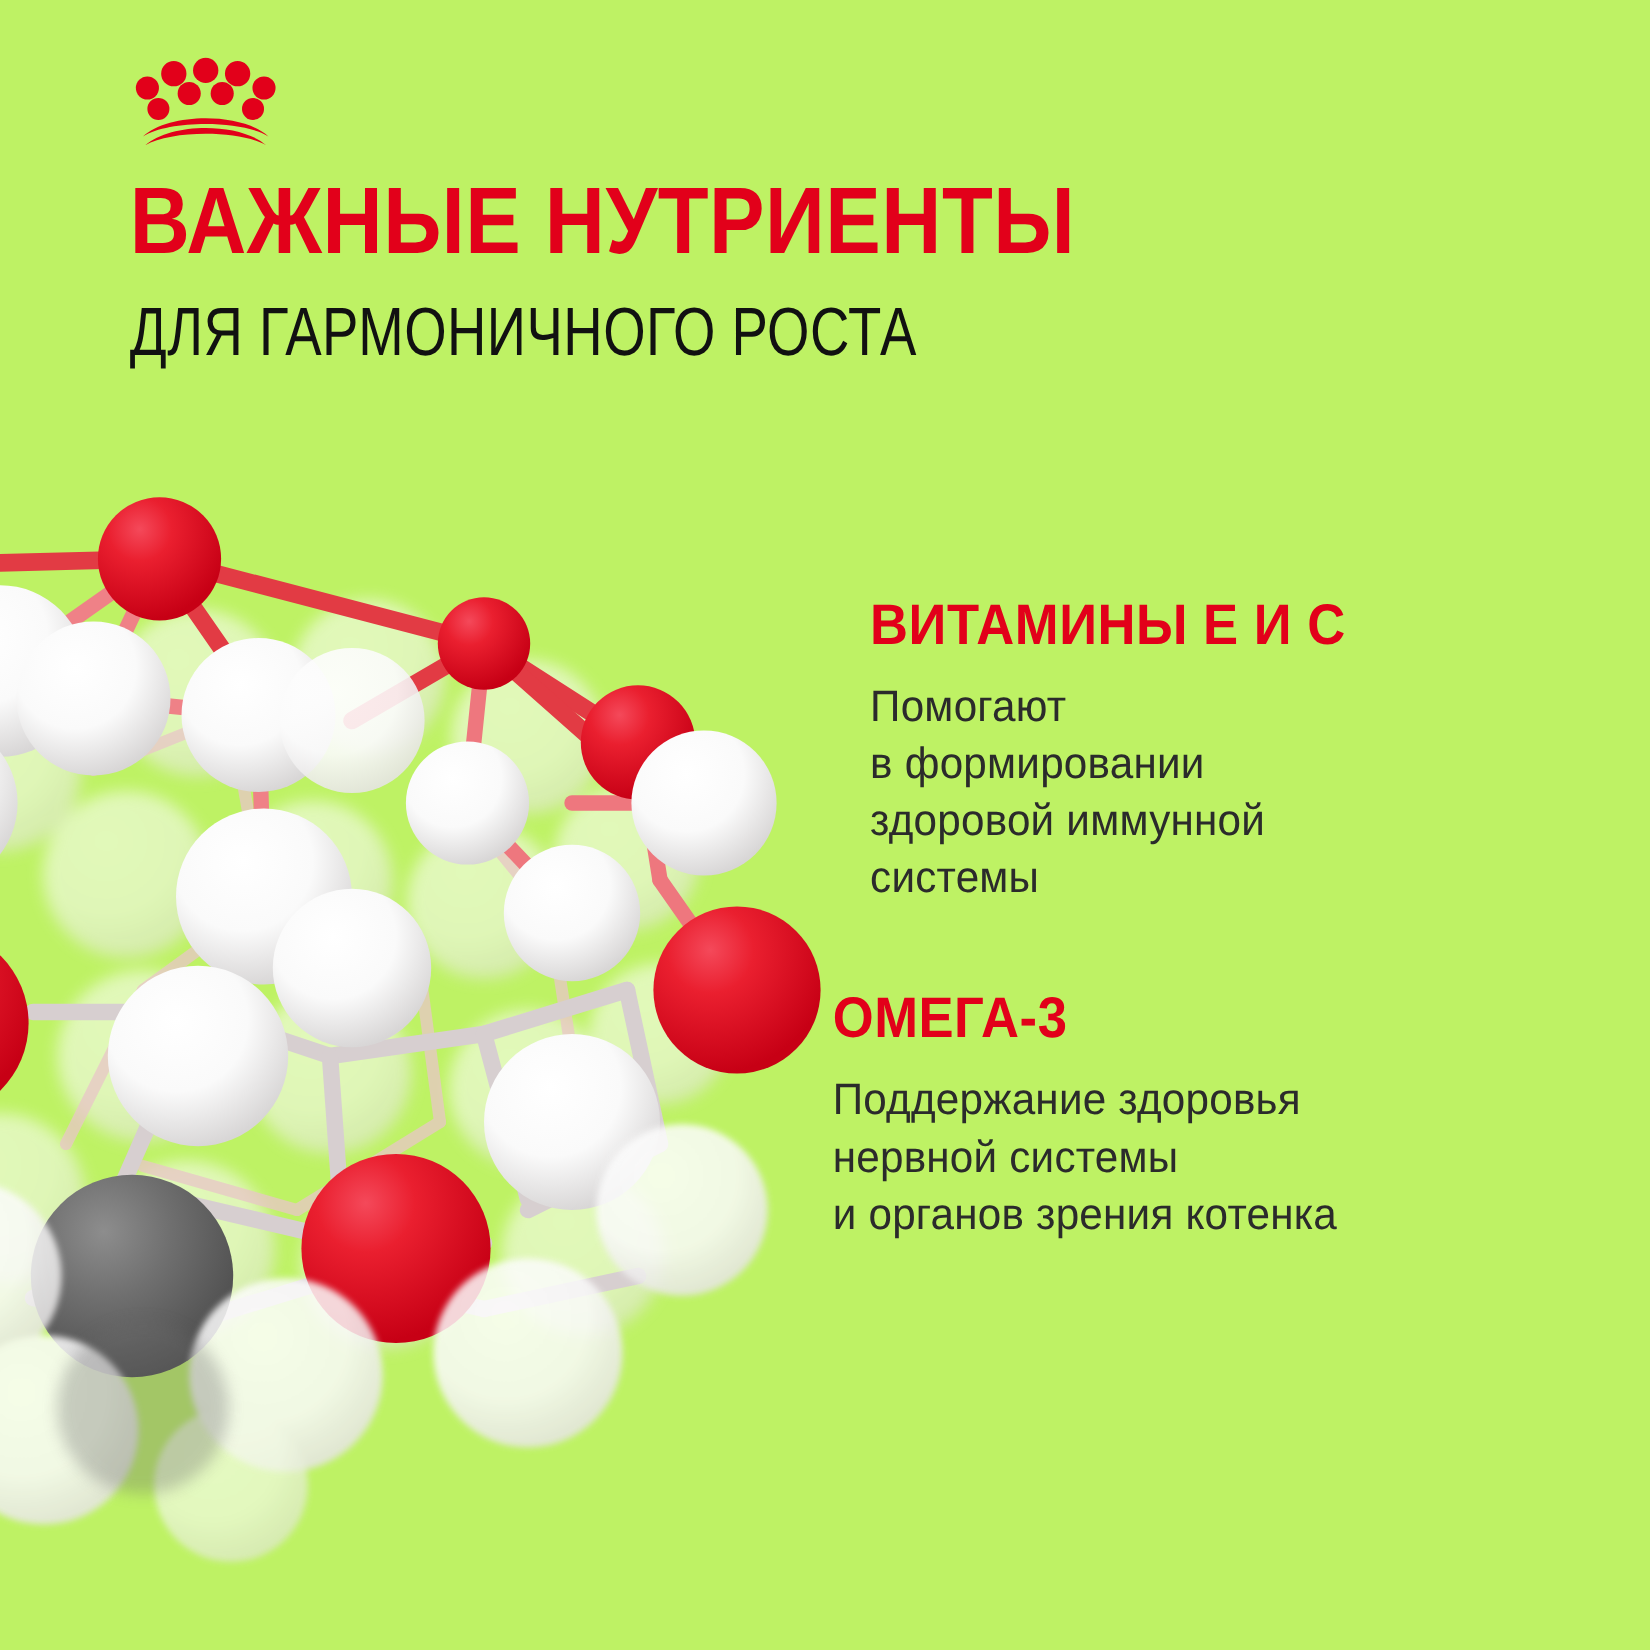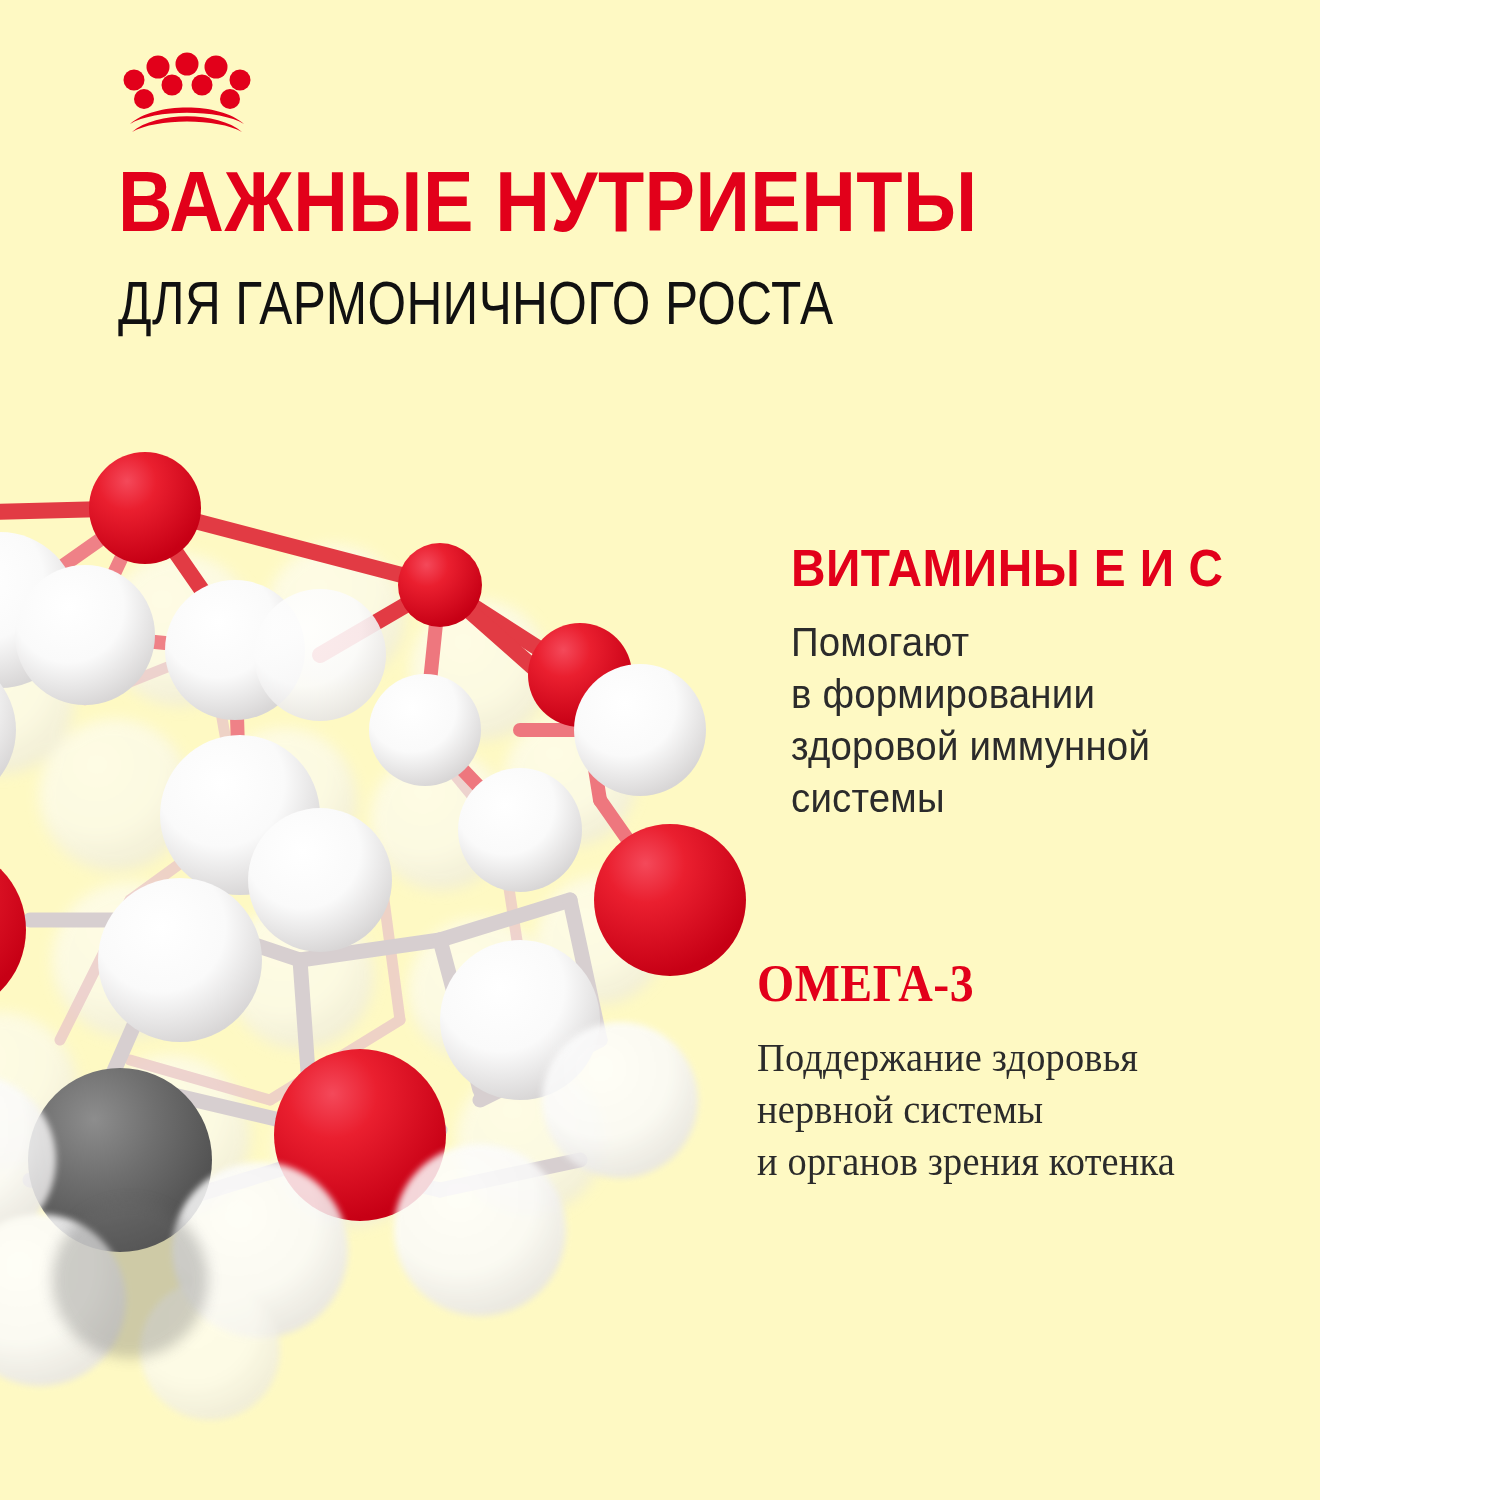--- a/index.html
+++ b/index.html
@@ -3,21 +3,21 @@
 <meta charset="utf-8">
 <style>
   html,body{margin:0;padding:0;}
   body{
     width:1500px;height:1500px;
     background:#ffffff;
     font-family:"Liberation Sans", sans-serif;
     overflow:hidden;
     position:relative;
   }
-  #stage{position:relative;width:1320px;height:1500px;background:#fef9c3;}
+  #stage{position:relative;width:1500px;height:1500px;background:#bef264;}
 
   
   .logo{position:absolute;left:112px;top:52px;width:150px;height:80px;}
   .logo svg{display:block;width:150px;height:80px;}
 
   
   .headline{
     position:absolute;left:118px;top:160px;
     font-size:86px;line-height:0.96;
     font-weight:700;
@@ -47,21 +47,21 @@
   }
   .block-body{
     font-size:40px;line-height:1.30;
     font-weight:400;letter-spacing:0.2px;
     transform:scaleX(0.96);transform-origin:left top;
     margin:0;
   }
   .block-body div{white-space:nowrap;}
 
   #block-vitamins{top:542px;margin-left:34px;}
-  #block-omega{top:958px;font-family:Liberation Serif, serif;}
+  #block-omega{top:900px;}
 
   
   .molecule{position:absolute;left:-120px;top:400px;width:900px;height:1050px;}
   .molecule svg{display:block;width:900px;height:1050px;}
 </style>
 </head>
 <body>
 
 <div id="stage">
 

